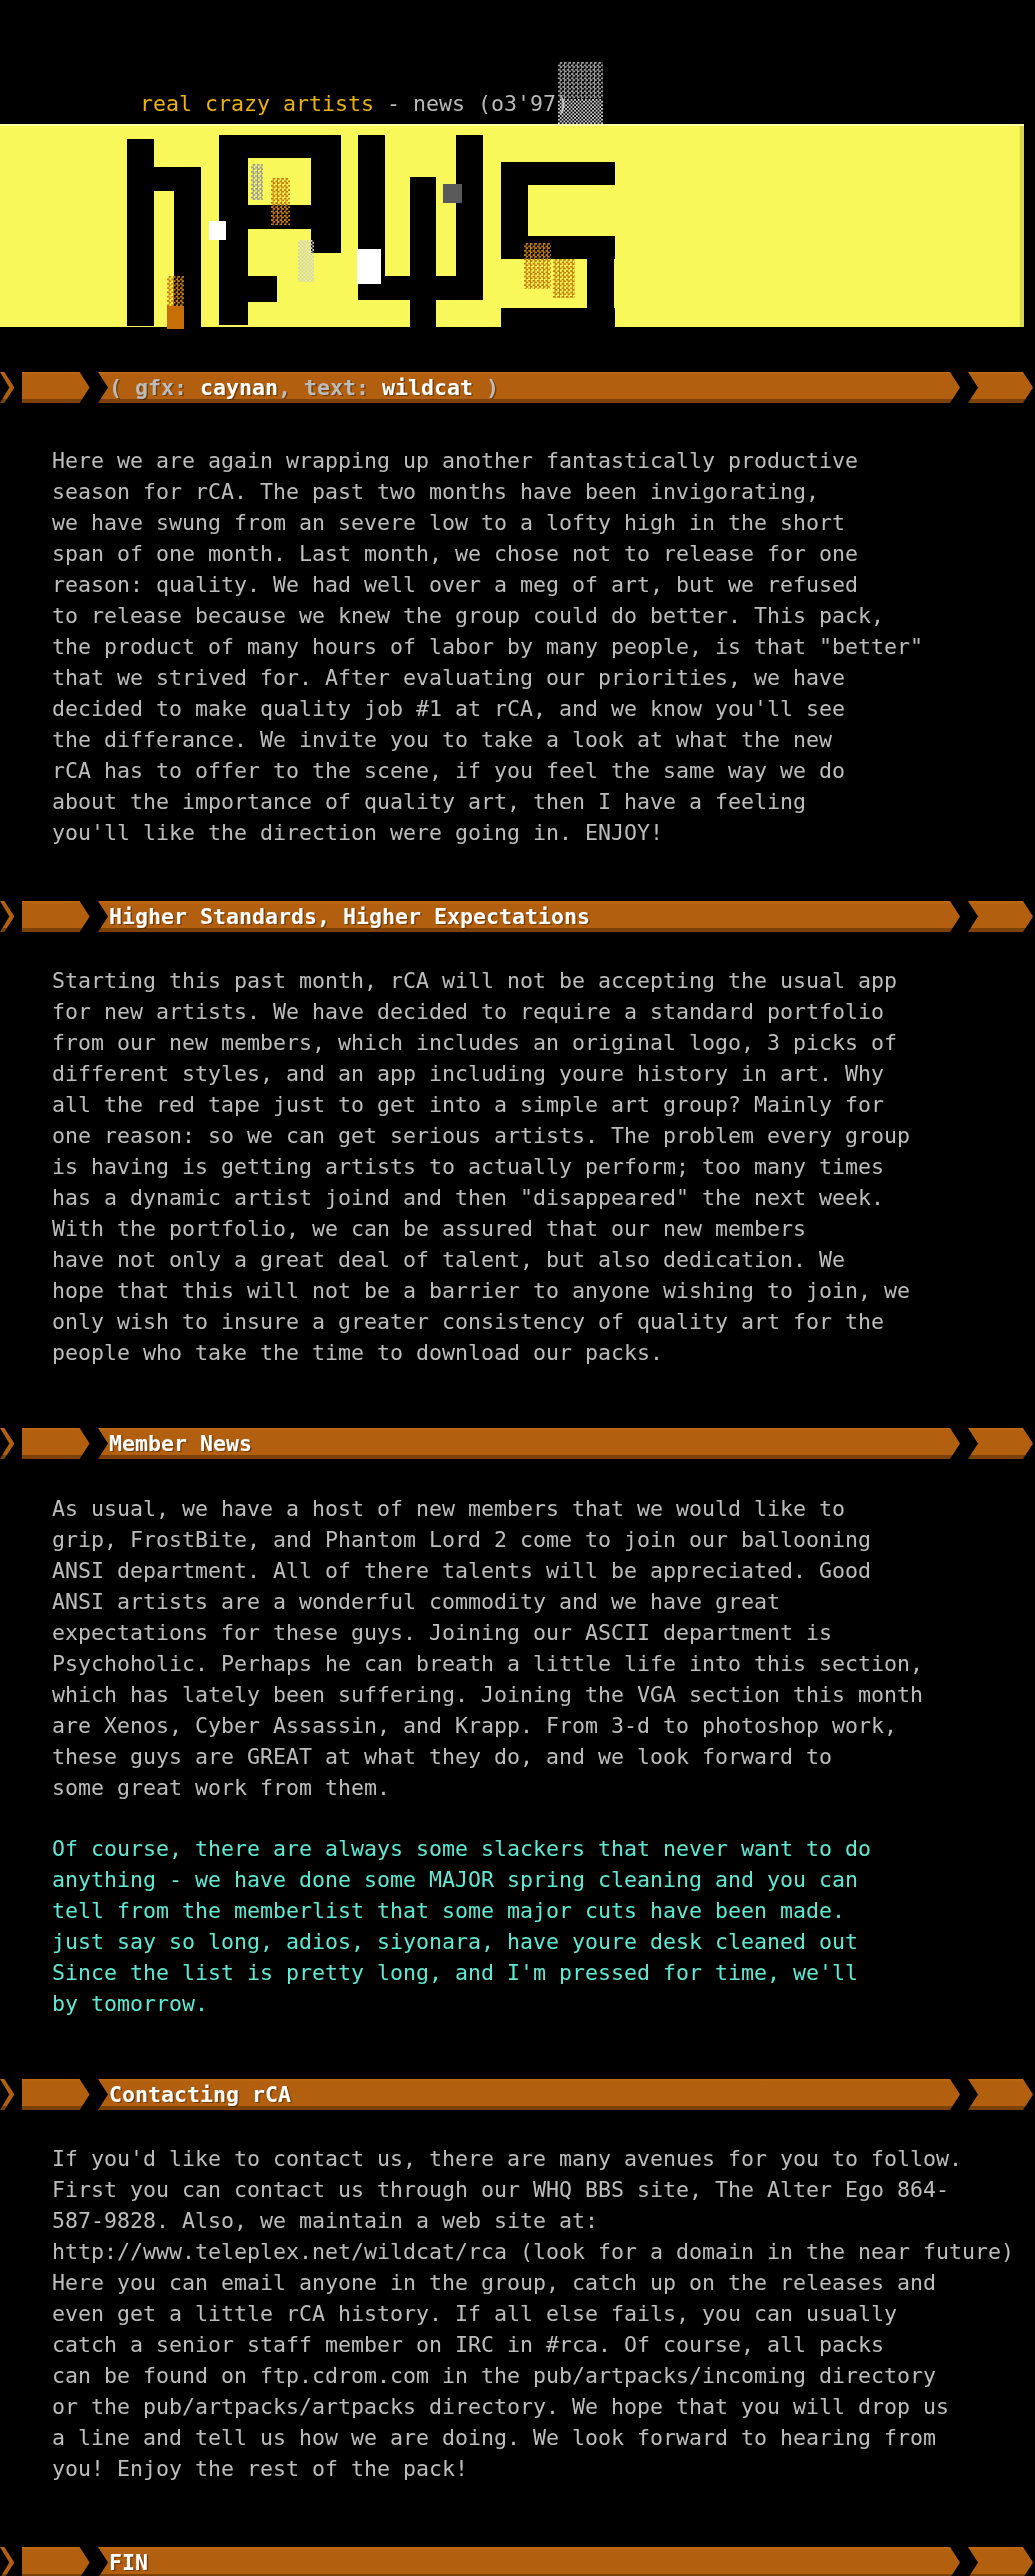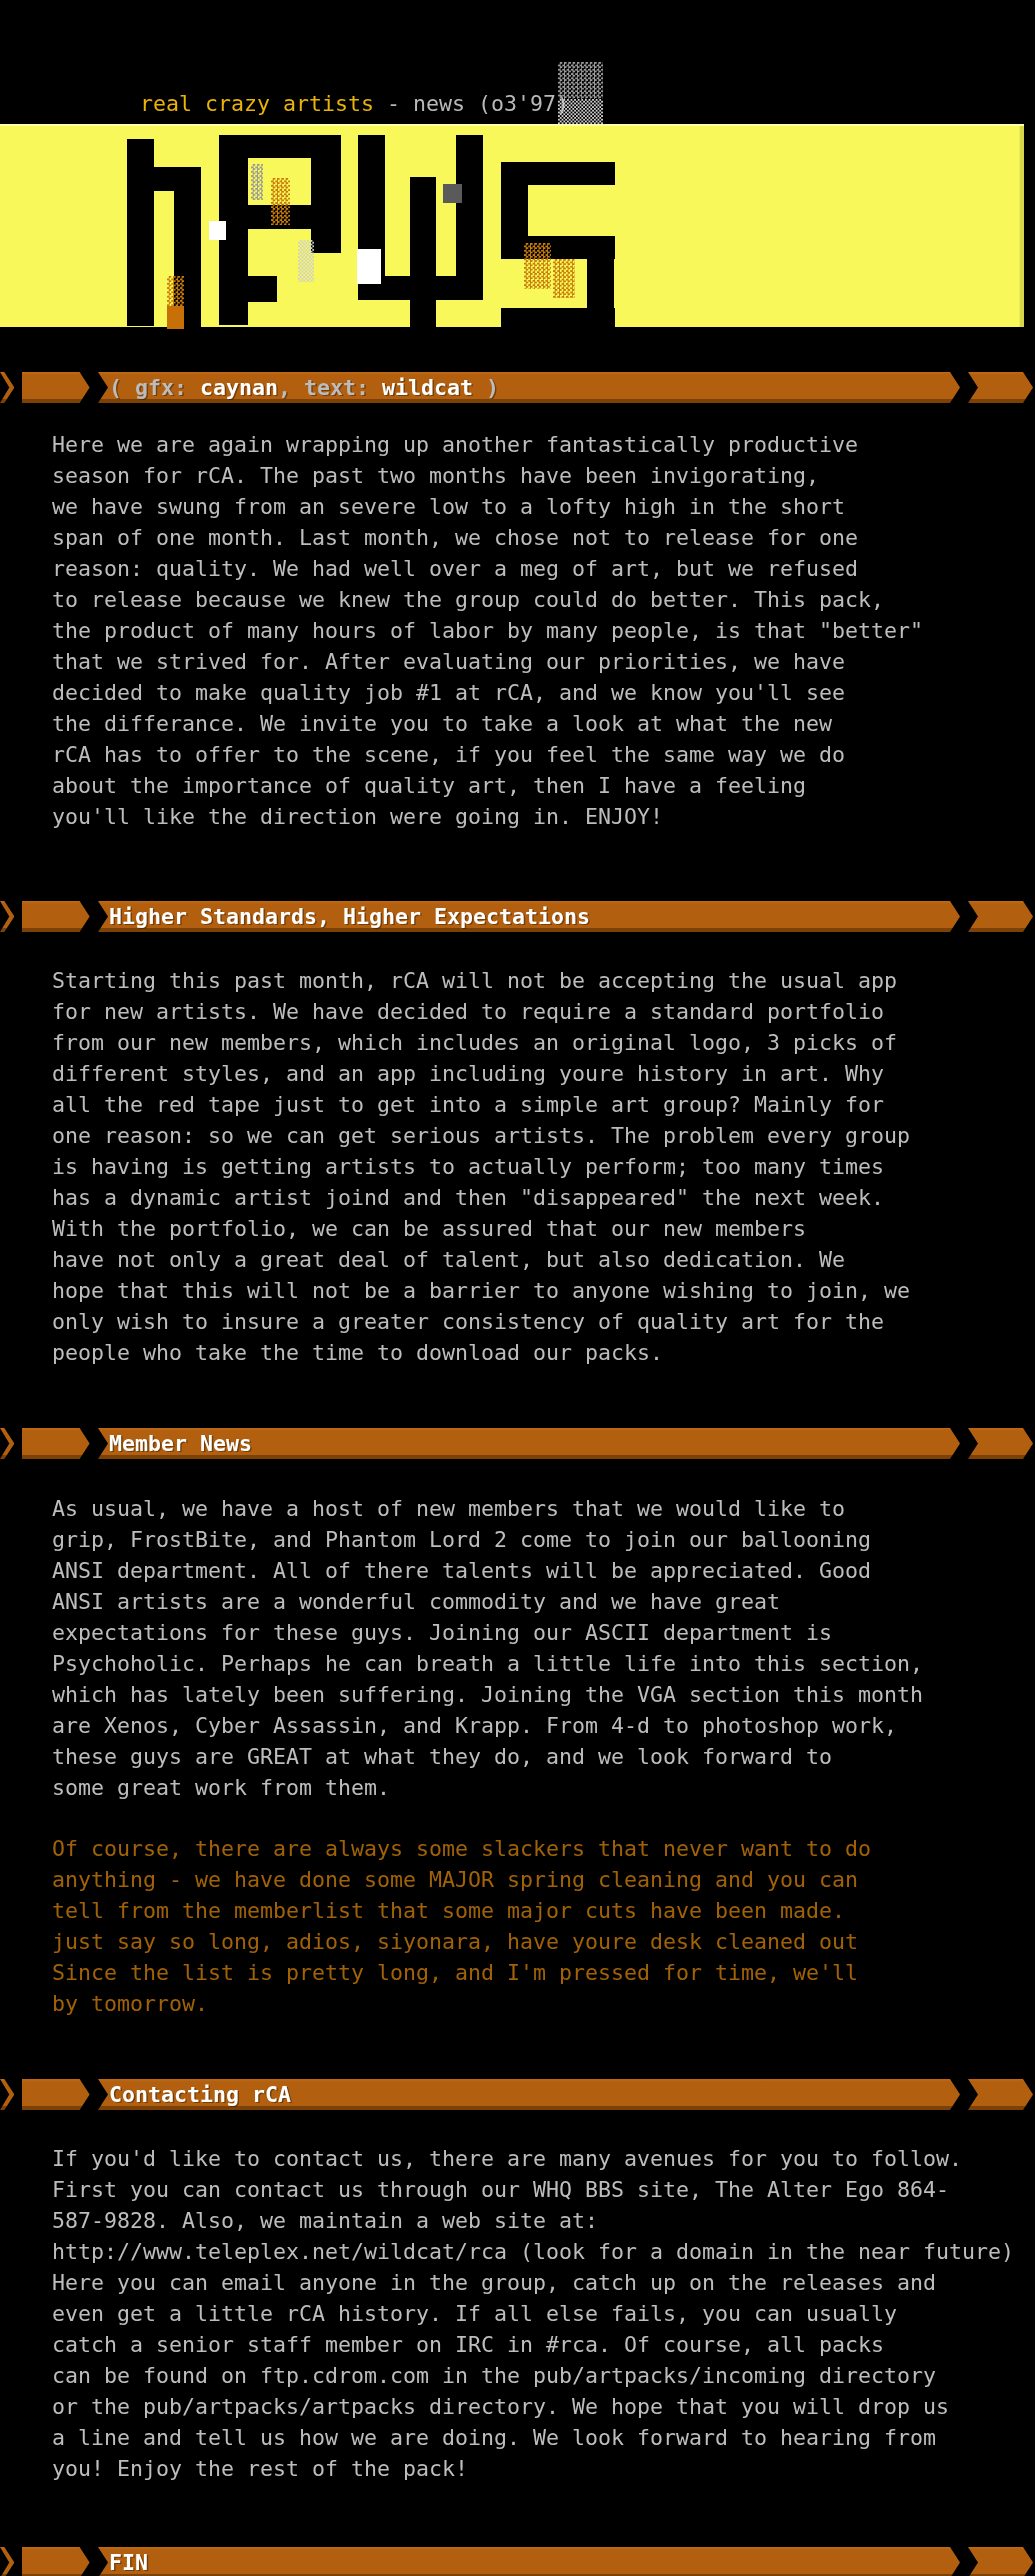--- a/index.html
+++ b/index.html
@@ -34,21 +34,21 @@
   .bp-a    { left:0;     width:14.4px;   clip-path:polygon(0 0,4.3px 0,14.4px 50%,4.3px 100%,0 100%,9.3px 50%); }
   .bp-b    { left:21.6px;  width:68px;   clip-path:polygon(0 0,58px 0,68px 50%,58px 100%,0 100%); }
   .bp-main { left:98px; width:862px; clip-path:polygon(0 0,852px 0,862px 50%,852px 100%,0 100%,10px 50%); }
   .bp-d    { left:968px;width:65px;   clip-path:polygon(0 0,55px 0,65px 50%,55px 100%,0 100%,10px 50%); }
   .bar-label { position:absolute; left:109px; top:0; line-height:31px; font-size:21.6px; font-weight:bold;
                color:#ffffff; white-space:pre; text-shadow:1.4px 1.4px 0 rgba(0,0,0,0.35); z-index:2; }
   .bl-gray  { color:#bcbcbc; font-weight:bold; }
   .bl-white { color:#ffffff; font-weight:bold; }
   
   .para { position:absolute; left:52px; font-size:21.6px; line-height:31px; color:#bdbdbd; }
-  .para.dim { color:#a16207; }
+  .para.dim { color:#5eead4; }
   .tline { white-space:pre; height:31px; }
   
   .abs { position:absolute; }
 </style>
 </head>
 <body>
 
 <div id="page">
 
   <div id="titlebar">
@@ -101,21 +101,21 @@
   </div>
 
   <div class="bar" style="top:372px;">
     <div class="bp bp-a"></div>
     <div class="bp bp-b"></div>
     <div class="bp bp-main"></div>
     <div class="bp bp-d"></div>
     <div class="bar-label"><span class="bl-gray">( gfx: </span><span class="bl-white">caynan</span><span class="bl-gray">, text: </span><span class="bl-white">wildcat</span><span class="bl-gray"> )</span></div>
   </div>
 
-  <div class="para" style="top:429px;">
+  <div class="para" style="top:445px;">
       <div class="tline">Here we are again wrapping up another fantastically productive</div>
       <div class="tline">season for rCA. The past two months have been invigorating,</div>
       <div class="tline">we have swung from an severe low to a lofty high in the short</div>
       <div class="tline">span of one month. Last month, we chose not to release for one</div>
       <div class="tline">reason: quality. We had well over a meg of art, but we refused</div>
       <div class="tline">to release because we knew the group could do better. This pack,</div>
       <div class="tline">the product of many hours of labor by many people, is that "better"</div>
       <div class="tline">that we strived for. After evaluating our priorities, we have</div>
       <div class="tline">decided to make quality job #1 at rCA, and we know you'll see</div>
       <div class="tline">the differance. We invite you to take a look at what the new</div>
@@ -157,21 +157,21 @@
   </div>
 
   <div class="para" style="top:1493px;">
       <div class="tline">As usual, we have a host of new members that we would like to</div>
       <div class="tline">grip, FrostBite, and Phantom Lord 2 come to join our ballooning</div>
       <div class="tline">ANSI department. All of there talents will be appreciated. Good</div>
       <div class="tline">ANSI artists are a wonderful commodity and we have great</div>
       <div class="tline">expectations for these guys. Joining our ASCII department is</div>
       <div class="tline">Psychoholic. Perhaps he can breath a little life into this section,</div>
       <div class="tline">which has lately been suffering. Joining the VGA section this month</div>
-      <div class="tline">are Xenos, Cyber Assassin, and Krapp. From 4-d to photoshop work,</div>
+      <div class="tline">are Xenos, Cyber Assassin, and Krapp. From 3-d to photoshop work,</div>
       <div class="tline">these guys are GREAT at what they do, and we look forward to</div>
       <div class="tline">some great work from them.</div>
     </div>
   <div class="para dim" style="top:1833px;">
       <div class="tline">Of course, there are always some slackers that never want to do</div>
       <div class="tline">anything - we have done some MAJOR spring cleaning and you can</div>
       <div class="tline">tell from the memberlist that some major cuts have been made.</div>
       <div class="tline">just say so long, adios, siyonara, have youre desk cleaned out</div>
       <div class="tline">Since the list is pretty long, and I'm pressed for time, we'll</div>
       <div class="tline">by tomorrow.</div>

